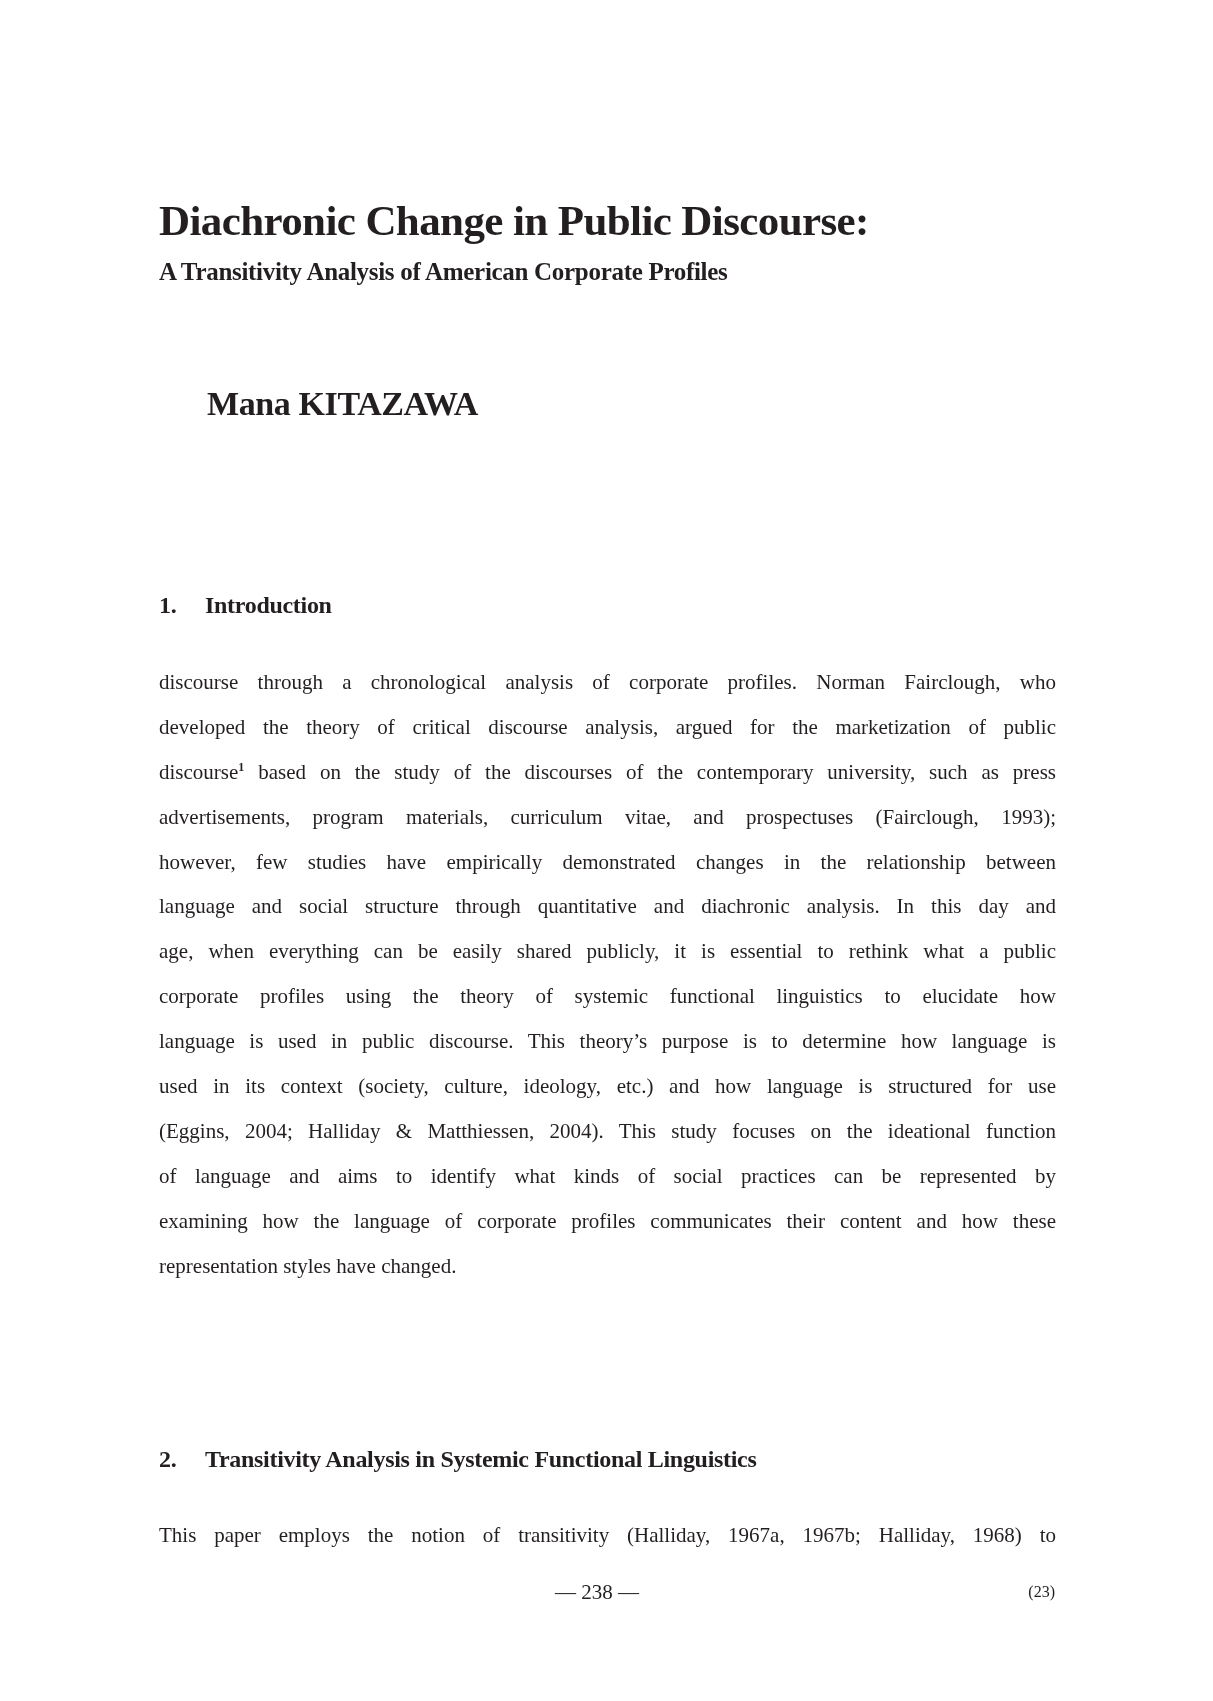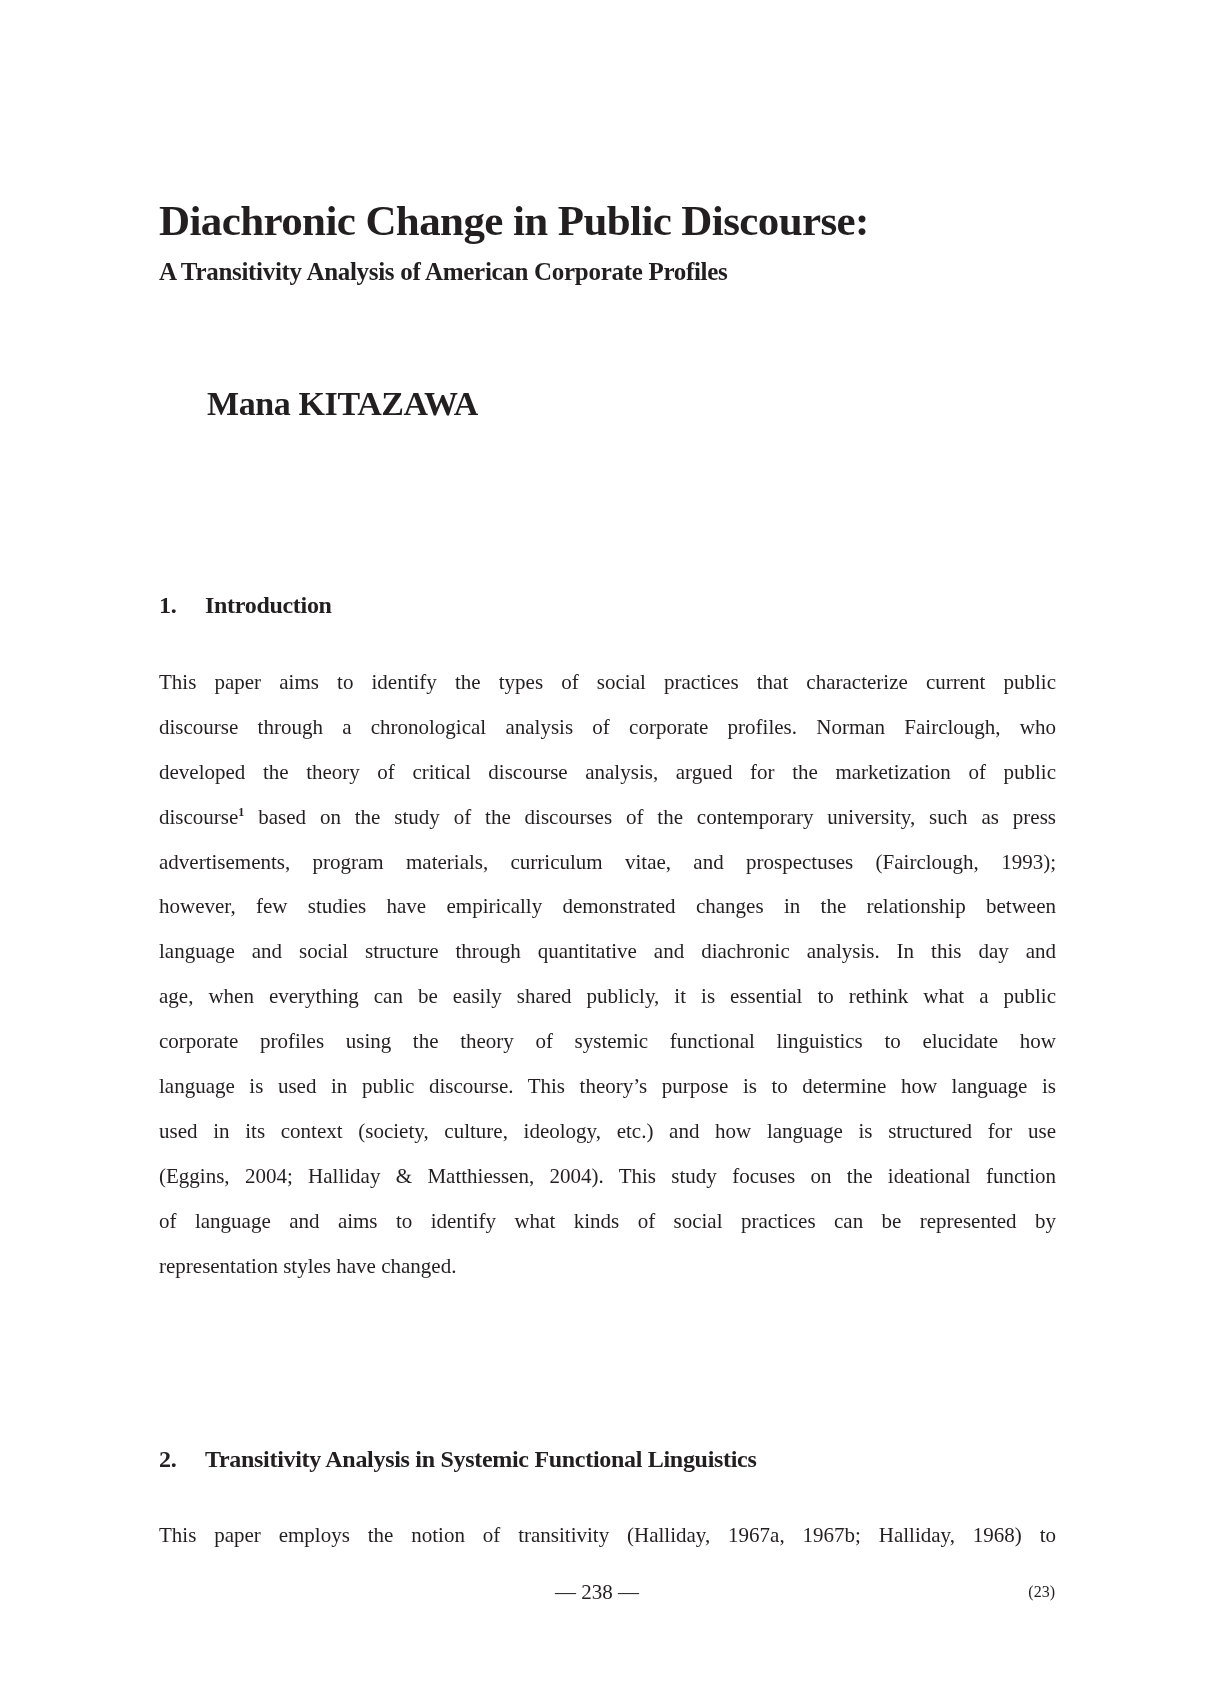--- a/index.html
+++ b/index.html
@@ -27,33 +27,33 @@
 
 <div class="abs title">Diachronic Change in Public Discourse:</div>
 <div class="abs subtitle">A Transitivity Analysis of American Corporate Profiles</div>
 <div class="abs author">Mana KITAZAWA</div>
 
 <div class="abs heading h1">
   <span class="num">1.</span><span>Introduction</span>
 </div>
 
 <div class="abs body-text p1">
-  <span class="line">This paper aims to identify the types of social practices that characterize current public</span>
   <span class="line">discourse through a chronological analysis of corporate profiles. Norman Fairclough, who</span>
   <span class="line">developed the theory of critical discourse analysis, argued for the marketization of public</span>
   <span class="line"><span>discourse</span><sup>1</sup><span> based on the study of the discourses of the contemporary university, such as press</span></span>
   <span class="line">advertisements, program materials, curriculum vitae, and prospectuses (Fairclough, 1993);</span>
   <span class="line">however, few studies have empirically demonstrated changes in the relationship between</span>
   <span class="line">language and social structure through quantitative and diachronic analysis. In this day and</span>
   <span class="line">age, when everything can be easily shared publicly, it is essential to rethink what a public</span>
   <span class="line">corporate profiles using the theory of systemic functional linguistics to elucidate how</span>
   <span class="line">language is used in public discourse. This theory’s purpose is to determine how language is</span>
   <span class="line">used in its context (society, culture, ideology, etc.) and how language is structured for use</span>
   <span class="line">(Eggins, 2004; Halliday &amp; Matthiessen, 2004). This study focuses on the ideational function</span>
   <span class="line">of language and aims to identify what kinds of social practices can be represented by</span>
+  <span class="line">examining how the language of corporate profiles communicates their content and how these</span>
   <span class="line last">representation styles have changed.</span>
 </div>
 
 <div class="abs heading h2">
   <span class="num">2.</span><span>Transitivity Analysis in Systemic Functional Linguistics</span>
 </div>
 
 <div class="abs body-text p2">
   <span class="line">This paper employs the notion of transitivity (Halliday, 1967a, 1967b; Halliday, 1968) to</span>
 </div>

